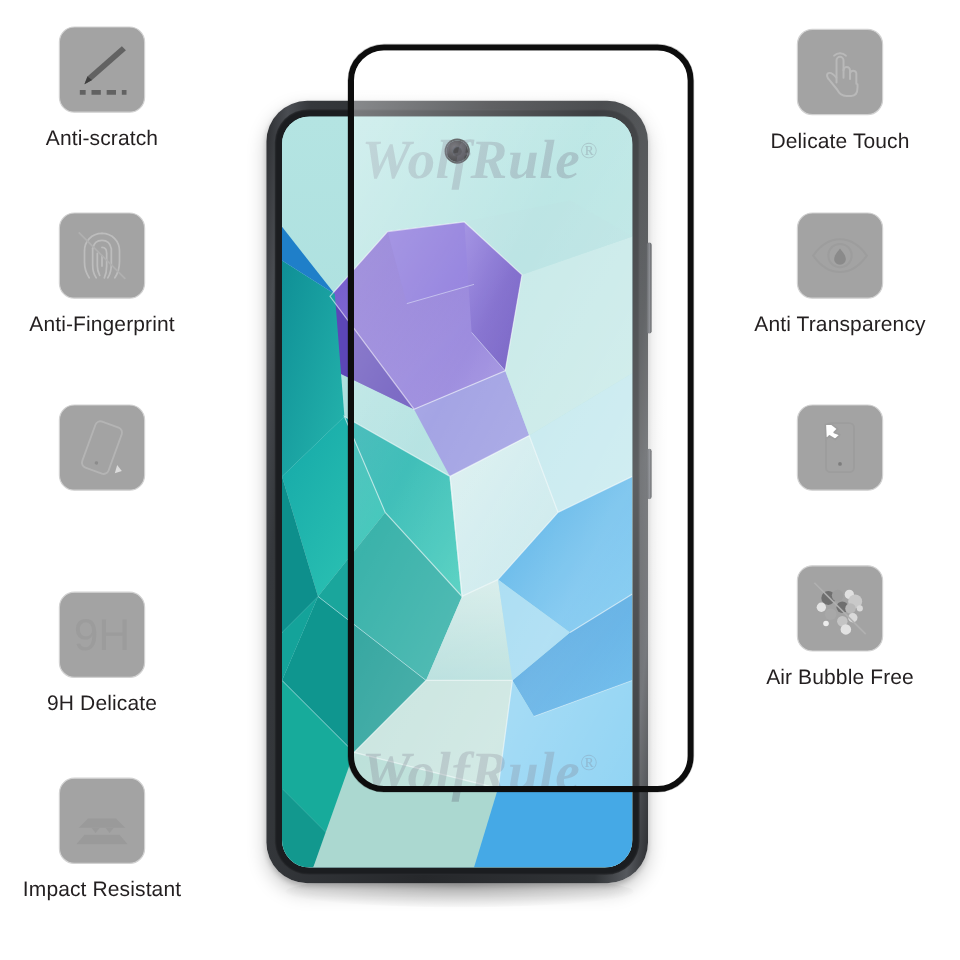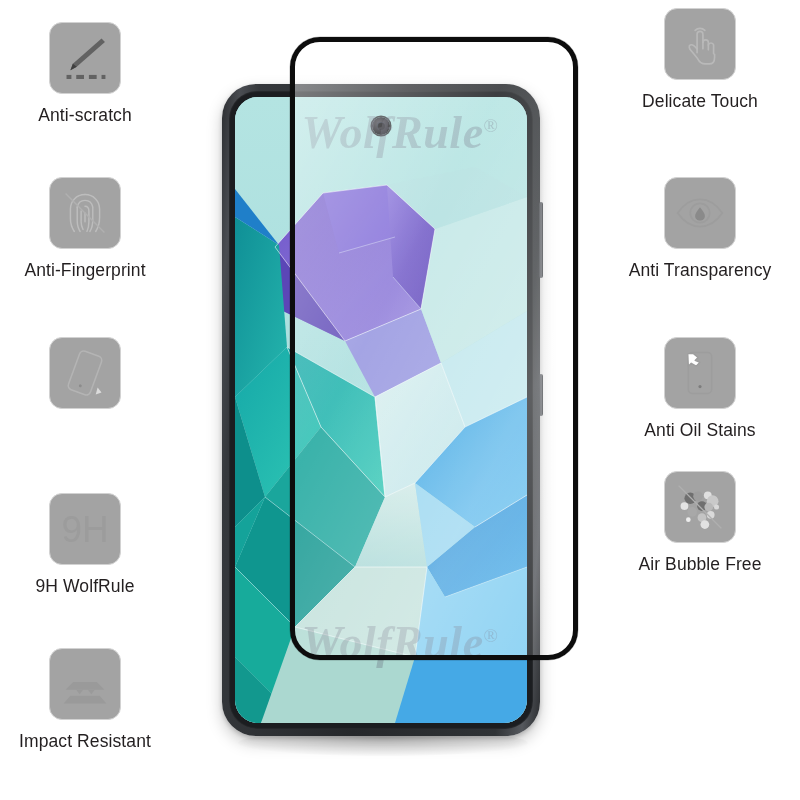--- a/index.html
+++ b/index.html
@@ -145,39 +145,39 @@
         </svg>
       </div>
     </div>
 
     <div class="feature" style="top:493px">
       <div class="icon-box">
         <svg viewBox="0 0 72 72">
           <text x="36" y="49" text-anchor="middle" font-family="Liberation Sans, sans-serif" font-size="38" fill="#9c9c9c">9H</text>
         </svg>
       </div>
-      <div class="feat-label">9H WolfRule</div>
+      <div class="feat-label">9H Delicate</div>
     </div>
 
     <div class="feature" style="top:648px">
       <div class="icon-box">
         <svg viewBox="0 0 72 72">
           <path d="M24 34 h24 l8 8 H16 Z" fill="#9a9a9a"></path>
           <path d="M21 48 h30 l7 8 H14 Z" fill="#9a9a9a"></path>
           <path d="M27 42 h7 l-3.5 4.5 Z" fill="#9a9a9a"></path>
           <path d="M39 42 h7 l-3.5 4.5 Z" fill="#9a9a9a"></path>
         </svg>
       </div>
       <div class="feat-label">Impact Resistant</div>
     </div>
   </div>
 
   <div class="col col-right">
 
-    <div class="feature" style="top:8px">
+    <div class="feature" style="top:24px">
       <div class="icon-box">
         <svg viewBox="0 0 72 72">
           <g fill="none" stroke="#b9b9b9" stroke-width="1.7" stroke-linecap="round" stroke-linejoin="round">
             <path d="M31 22a7 7 0 0 1 10 0"></path>
             <path d="M33 45V26a3 3 0 0 1 6 0v15"></path>
             <path d="M39 34.5a2.8 2.8 0 0 1 5.6 0V42"></path>
             <path d="M44.6 37a2.8 2.8 0 0 1 5.4 0v9"></path>
             <path d="M33 41c-2.5-3-5-5-7-4s-1 4 1 6l6.5 8c1.5 3 4 5.5 8 5.5h4c4 0 5.5-3 5.5-7v-3"></path>
           </g>
         </svg>
@@ -197,21 +197,20 @@
     </div>
 
     <div class="feature" style="top:337px">
       <div class="icon-box">
         <svg viewBox="0 0 72 72">
           <rect x="24" y="15" width="24" height="42" rx="4" fill="none" stroke="#9d9d9d" stroke-width="1.6"></rect>
           <circle cx="36" cy="50" r="1.6" fill="#7d7d7d"></circle>
           <path d="M29 16 l5 4 -3 3 5 2 -4 4 -5-3 -3 3 -.6-13Z" fill="#ffffff" stroke="#9d9d9d" stroke-width="1.4" stroke-linejoin="round"></path>
         </svg>
       </div>
-      <div class="feat-label">Anti Oil Stains</div>
     </div>
 
     <div class="feature" style="top:471px">
       <div class="icon-box">
         <svg viewBox="0 0 72 72">
           <circle cx="26" cy="27" r="6" fill="#6f6f6f"></circle>
           <circle cx="34" cy="25" r="5" fill="#9e9e9e"></circle>
           <circle cx="44" cy="24" r="4" fill="#e0e0e0"></circle>
           <circle cx="49" cy="30" r="6" fill="#c9c9c9"></circle>
           <circle cx="38" cy="35" r="5" fill="#6f6f6f"></circle>

